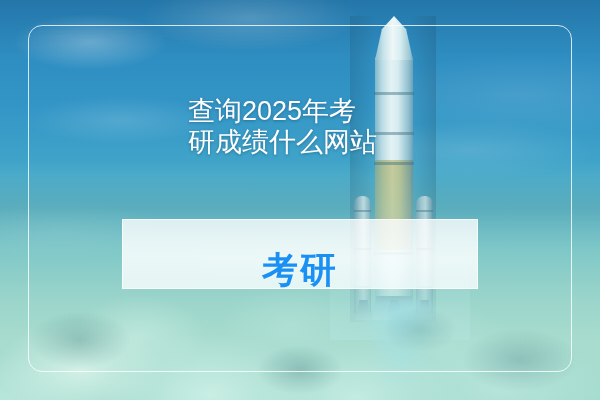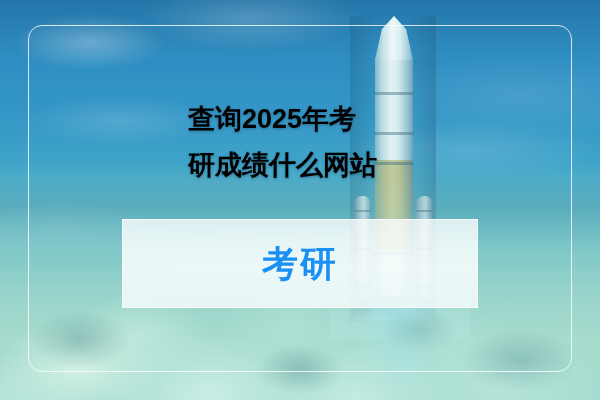--- a/index.html
+++ b/index.html
@@ -174,41 +174,41 @@
     box-sizing: border-box;
     pointer-events: none;
   }
 
   
   .headline {
     position: absolute;
     left: 188px;
     top: 96px;
     width: 240px;
-    color: #000000;
+    color: #ffffff;
     font-size: 27px;
-    font-weight: bold;
-    line-height: 46px;
+    font-weight: normal;
+    line-height: 31px;
     letter-spacing: 0px;
     text-shadow: 0 1px 3px rgba(20,60,90,.45);
     white-space: pre-line;
   }
 
   
   .banner {
     position: absolute;
     left: 122px;
     top: 219px;
     width: 356px;
-    height: 89px;
+    height: 70px;
     box-sizing: border-box;
     background: linear-gradient(180deg, rgba(255,255,255,.78) 0%, rgba(252,255,255,.86) 55%, rgba(248,254,254,.80) 100%);
     border: 1px solid rgba(255,255,255,.75);
     display: flex;
-    align-items: center;
+    align-items: flex-end;
     justify-content: center;
   }
   .banner-text {
     color: #1a90f5;
     font-size: 36px;
     font-weight: bold;
     letter-spacing: 2px;
     line-height: 1;
   }
 </style>

